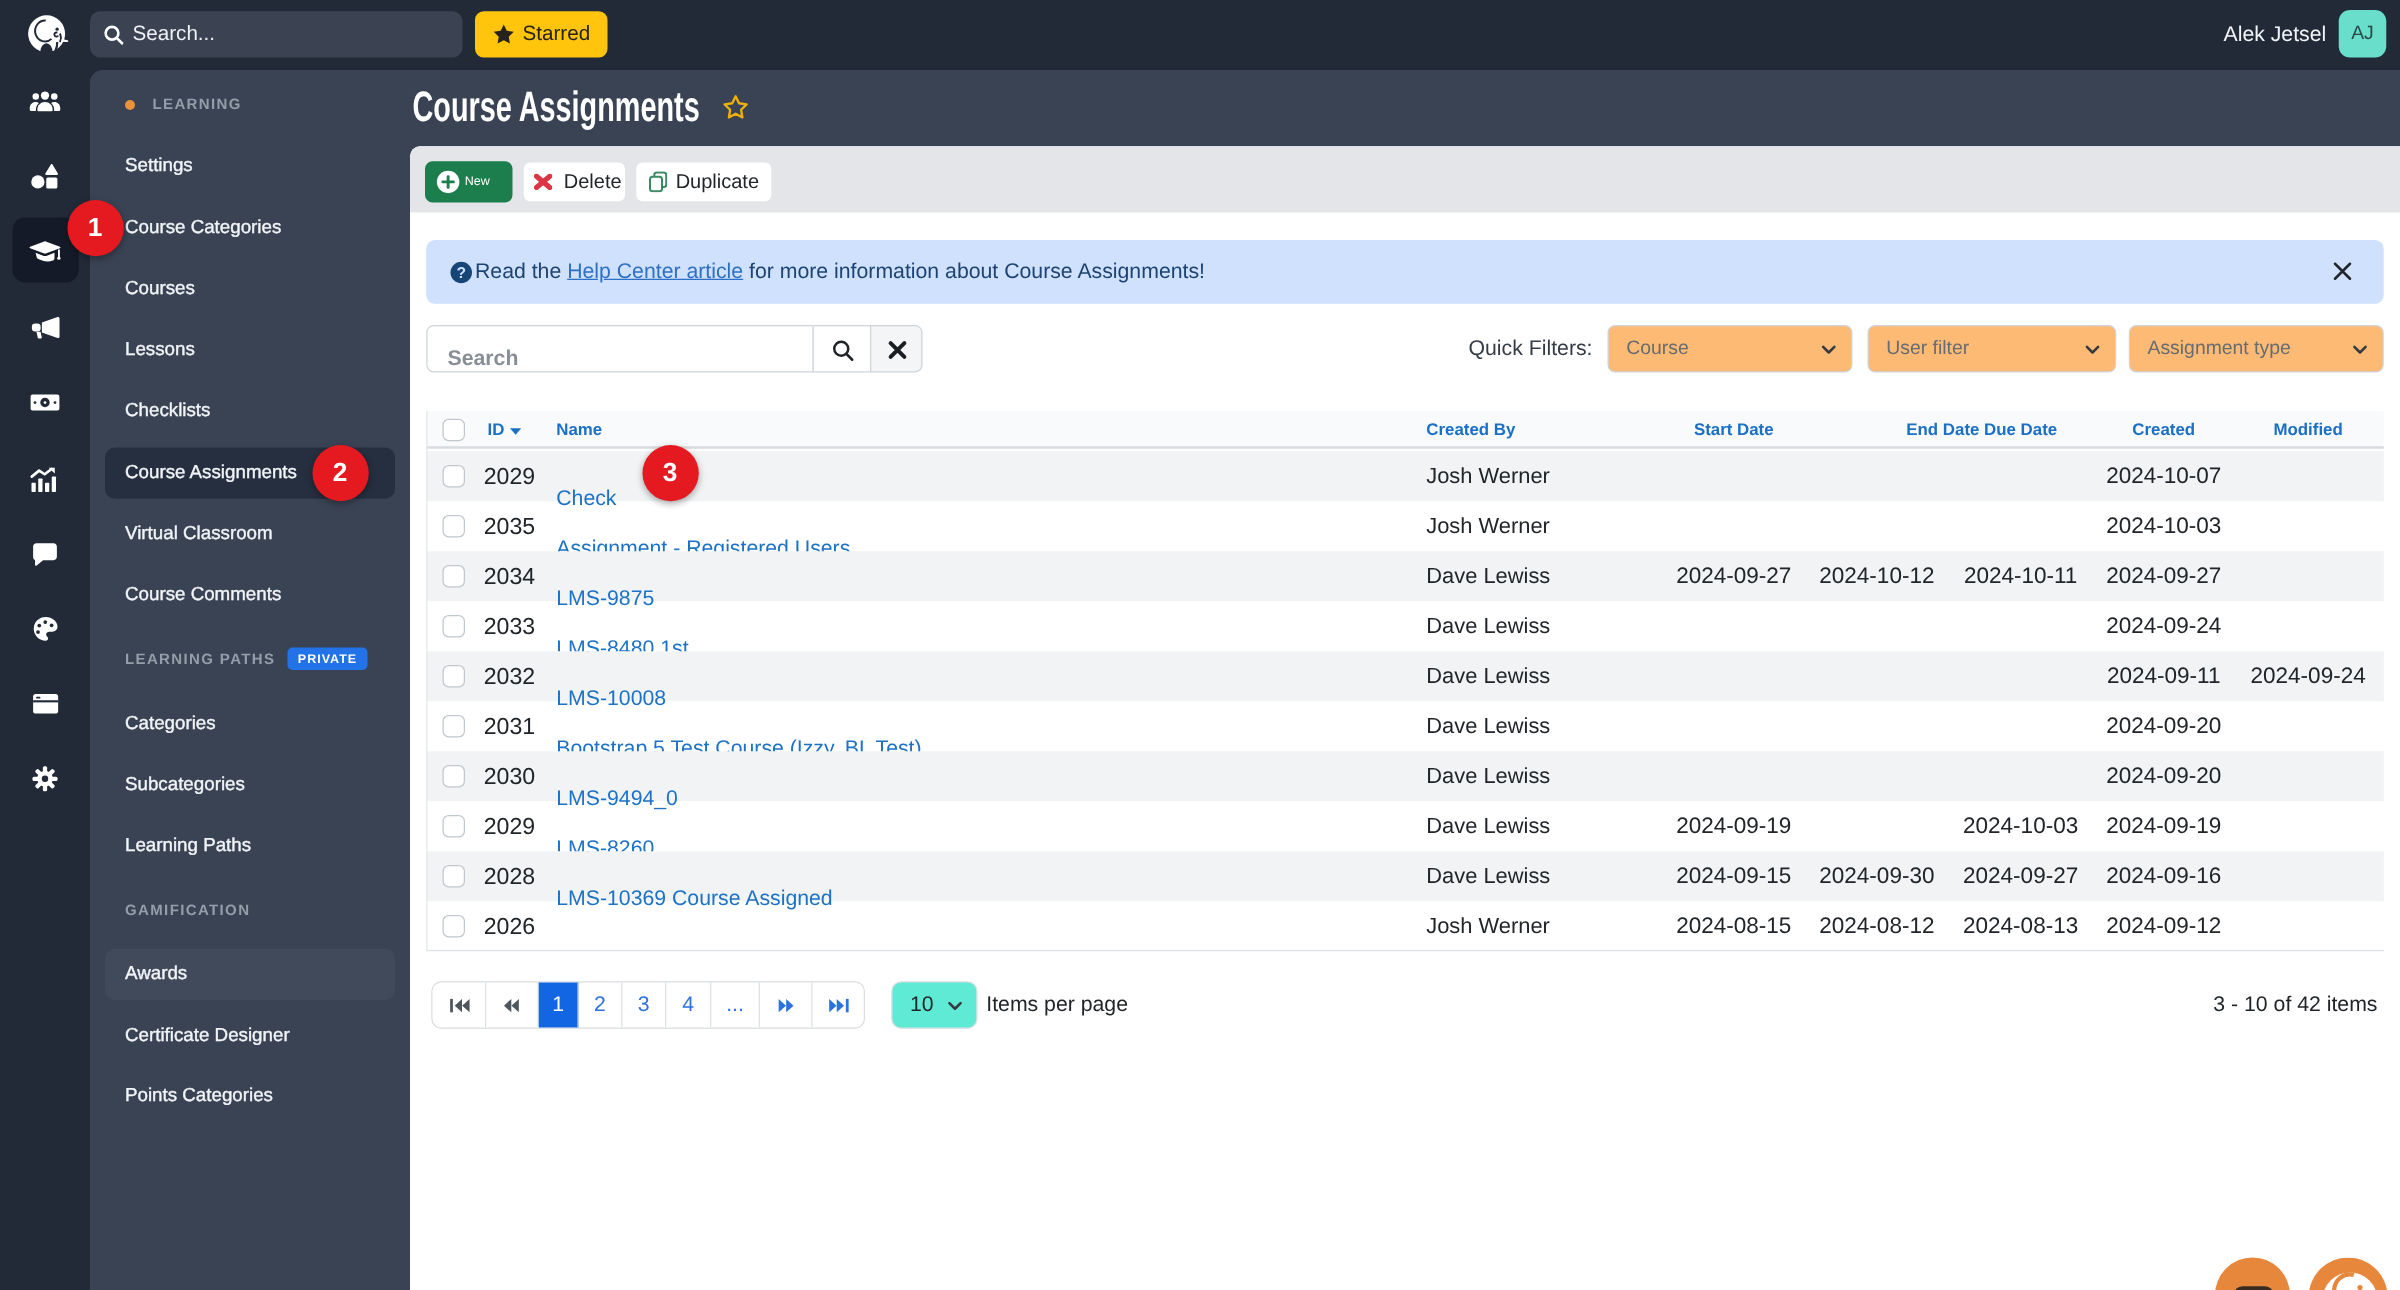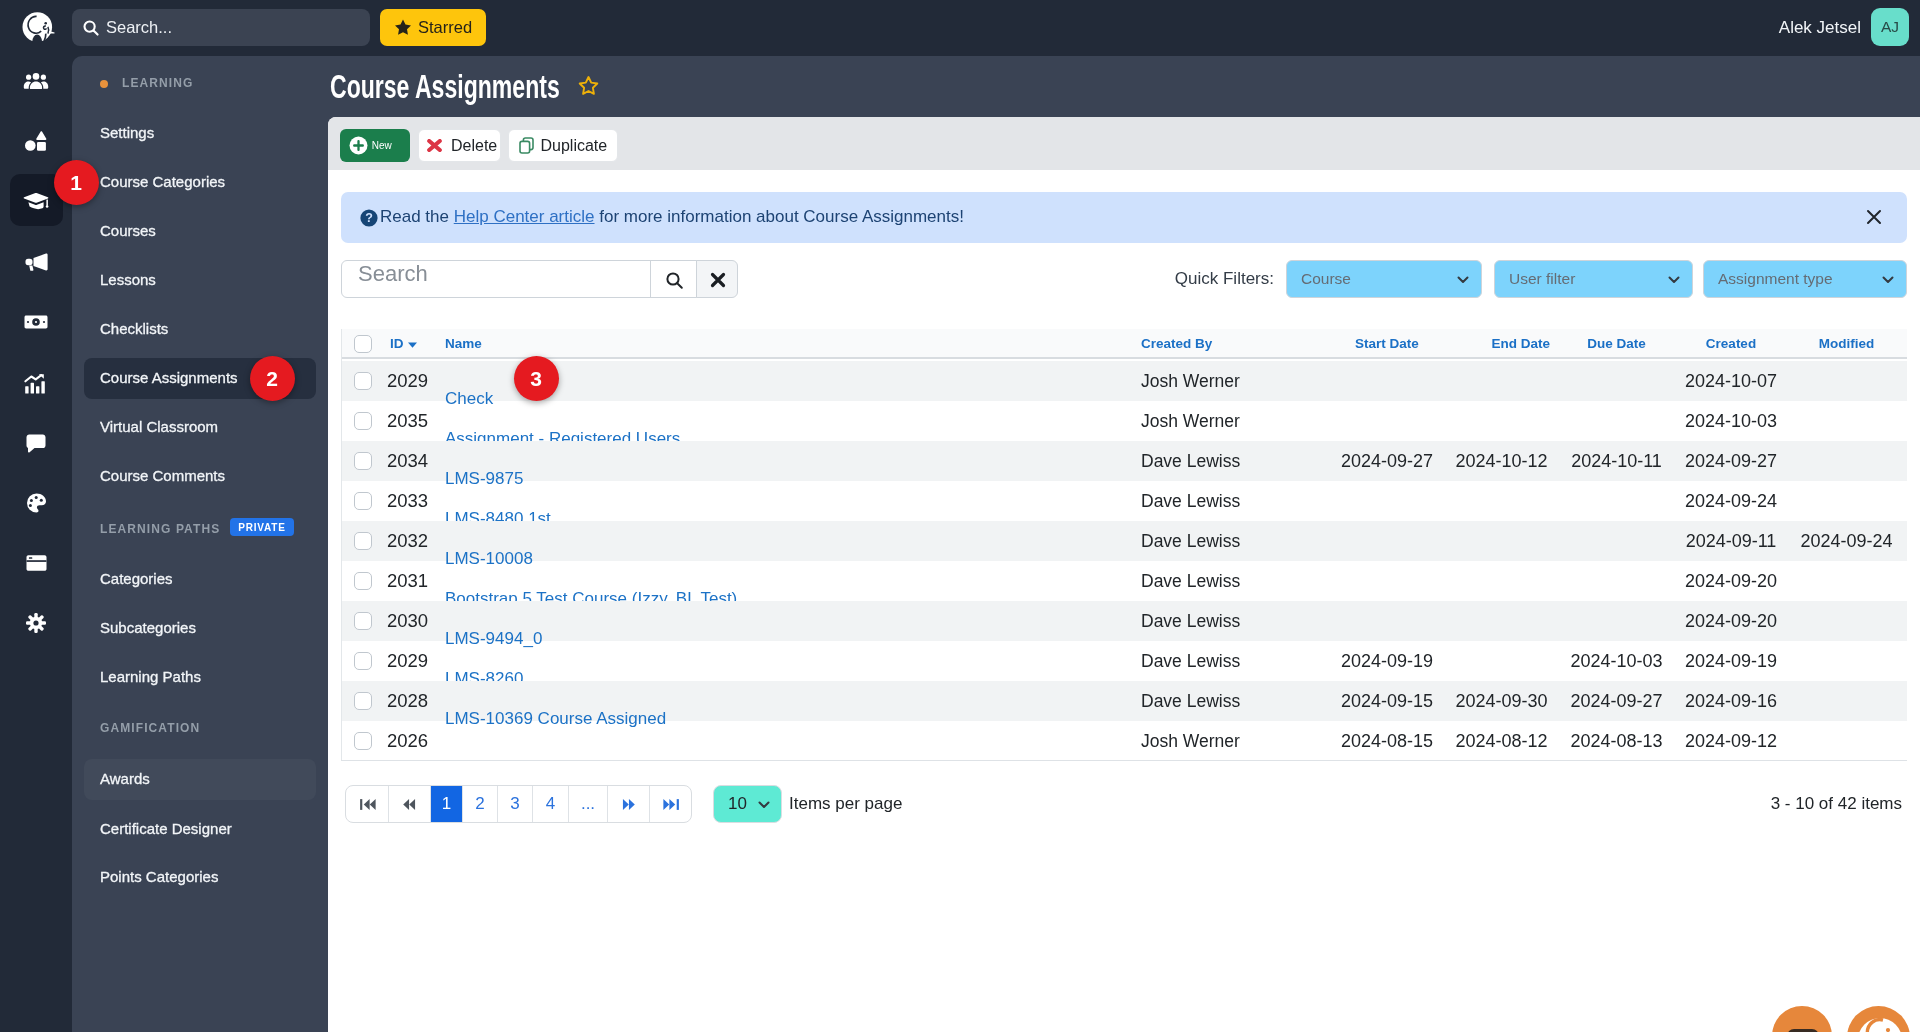--- a/index.html
+++ b/index.html
@@ -39,25 +39,25 @@
 #btn-new { left:340px; width:70px; background:#1b7e4c; color:#fff; }
 #btn-del { left:418px; width:83px; background:#fff; color:#212529; border:1px solid #e3e6e9; }
 #btn-dup { left:508px; width:110px; background:#fff; color:#212529; border:1px solid #e3e6e9; }
 
 #alert { position:absolute; left:341px; top:192px; width:1566px; height:51px; background:#cfe1fd; border-radius:7px; }
 #alert .txt { position:absolute; left:39px; top:15px; font-size:17px; color:#1d4373; }
 #alert a { color:#2e70c4; text-decoration:underline; }
 
 #srch { position:absolute; left:341px; top:260px; width:310px; height:38px; border:1px solid #ced4da;
   border-radius:6px 0 0 6px; background:#fff; }
-#srch span { position:absolute; left:16px; top:0; font-size:22px; color:#878e96; }
+#srch span { position:absolute; left:16px; top:16px; font-size:17px; color:#878e96;font-weight:bold; }
 #srchbtn { position:absolute; left:650px; top:260px; width:47px; height:38px; background:#fff; border:1px solid #ced4da; }
 #clrbtn { position:absolute; left:696px; top:260px; width:42px; height:38px; background:#f3f5f7; border:1px solid #ced4da; border-radius:0 6px 6px 0; }
 #qf { position:absolute; left:1068px; top:269px; width:206px; text-align:right; font-size:17px; color:#333c47; }
-.sel { position:absolute; top:260px; height:38px; border:1px solid #ced4da; border-radius:6px; background:#7dd3fc; }
+.sel { position:absolute; top:260px; height:38px; border:1px solid #ced4da; border-radius:6px; background:#fdba74; }
 .sel span { position:absolute; left:14px; top:9px; font-size:15.5px; color:#656c74; }
 .sel svg { position:absolute; right:12px; top:15px; }
 
 #thead { position:absolute; left:341px; top:329px; width:1566px; height:29.5px; background:#f9fafb; border-bottom:2px solid #d8dce0; }
 #thead span, #thead a { position:absolute; top:6.5px; font-size:13.5px; font-weight:bold; color:#1b70c6; }
 .trow { position:absolute; left:341px; width:1566px; }
 .trow.odd { background:#f1f3f4; }
 .trow span, .trow a { position:absolute; top:50%; transform:translateY(-50%); font-size:17px; color:#212529; white-space:nowrap; }
 .cid { font-size:18.5px !important; }
 .cdate { font-size:18px !important; }
@@ -320,21 +320,21 @@
   </div>
 
 <div id="thead">
   <span class="cb" style="left:13px"></span>
   <span style="left:49px">ID <svg width="9" height="6" viewBox="0 0 9 6" style="margin-left:1px">
         <polygon points="0,0.5 9,0.5 4.5,5.8" fill="#1b70c6"></polygon>
       </svg></span>
   <span style="left:104px">Name</span>
   <span style="left:800px">Created By</span>
   <span style="left:1006px;width:80px;text-align:center">Start Date</span>
-  <span style="left:1129px;width:80px;text-align:right">End Date</span>
+  <span style="left:1184px;width:80px;text-align:left">End Date</span>
   <span style="left:1235.5px;width:80px;text-align:center">Due Date</span>
   <span style="left:1350px;width:80px;text-align:center">Created</span>
   <span style="left:1465.5px;width:80px;text-align:center">Modified</span>
 </div>
 <div class="trow odd" style="top:360.5px;height:40.0px">
     <span class="cb" style="left:13px"></span>
     <span class="cid" style="left:46px">2029</span>
     <a class="cname" style="left:104px">Check</a>
     <span class="cby" style="left:800px">Josh Werner</span>
     <span class="cdate" style="left:1330px">2024-10-07</span>

